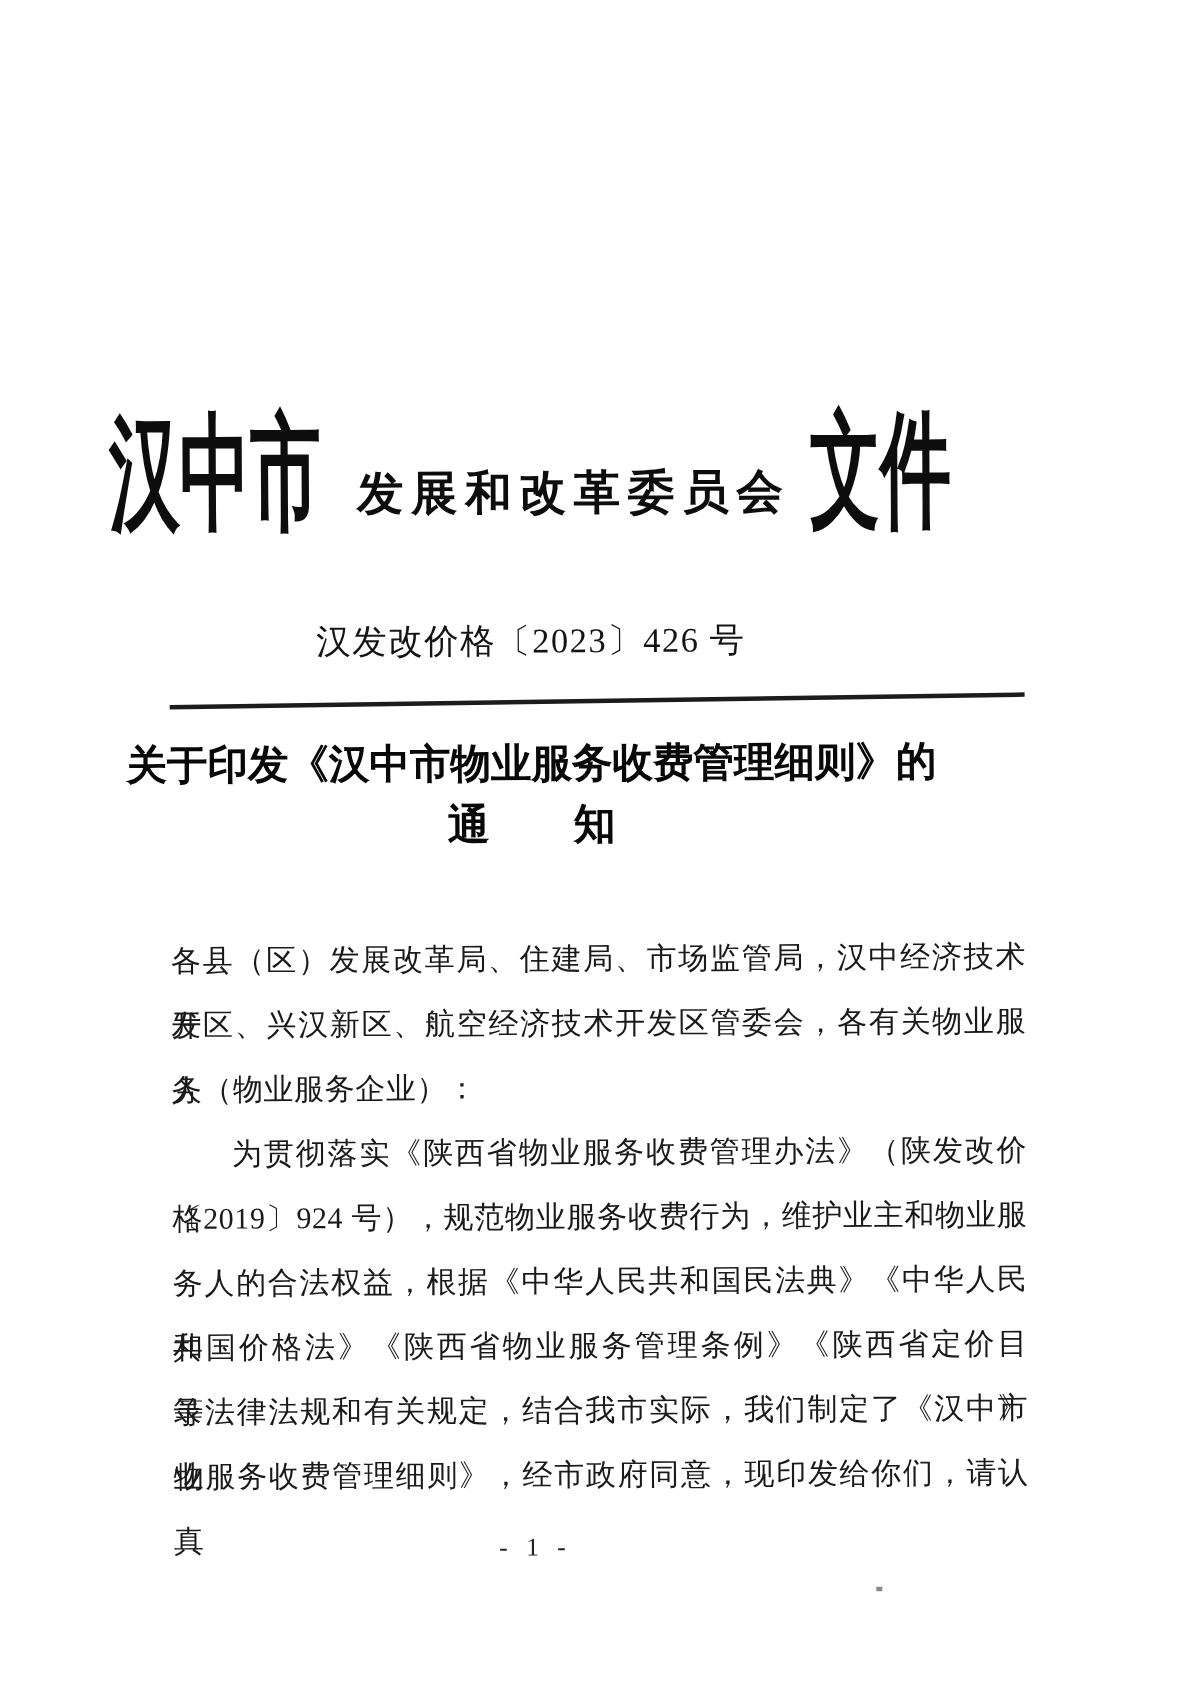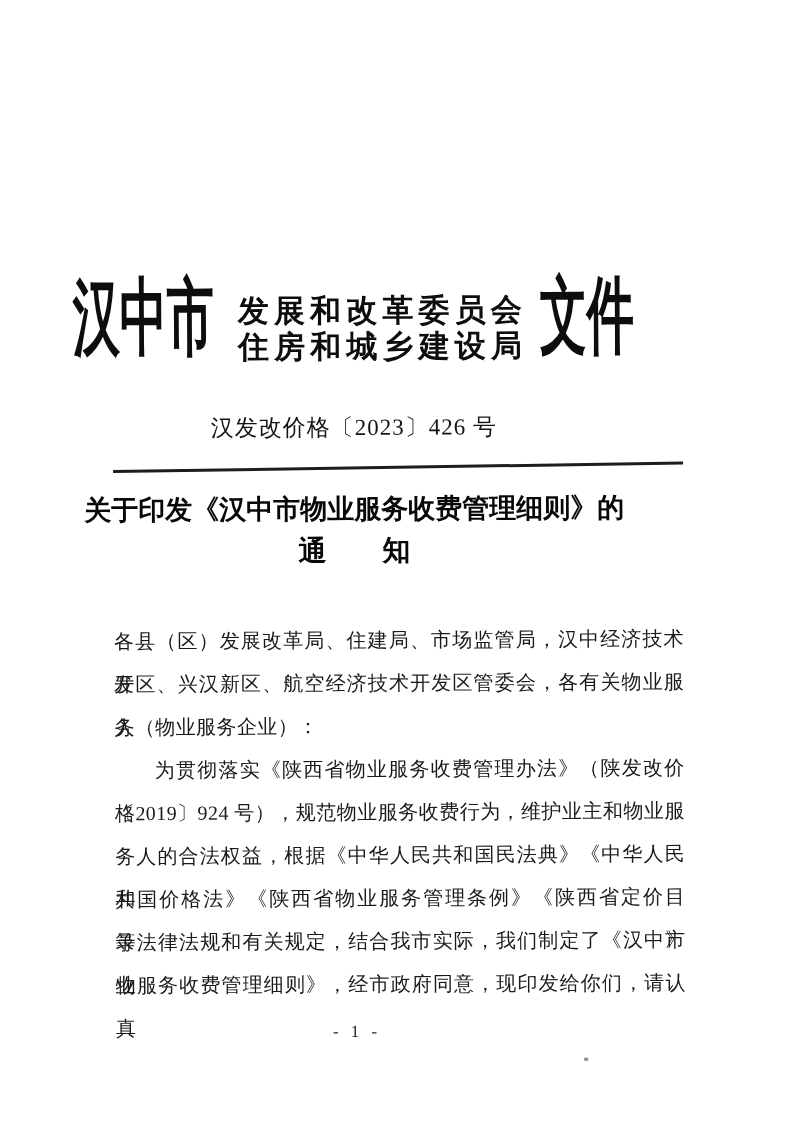--- a/index.html
+++ b/index.html
@@ -150,21 +150,20 @@
 </head>
 <body>
 
 <div class="page">
   <div class="scan-tilt">
 
     <div class="letterhead">
       <span class="banner-big issuer-city">汉中市</span>
       <span class="agency-col">
         <span class="agency-line">发展和改革委员会</span>
-        <span class="agency-line">住房和城乡建设局</span>
       </span>
       <span class="banner-big doc-type">文件</span>
     </div>
 
     <div class="doc-number">汉发改价格〔2023〕426 号</div>
 
     <div class="divider-rule"></div>
 
     <div class="doc-title">
       <div class="title-line-1">关于印发《汉中市物业服务收费管理细则》的</div>

